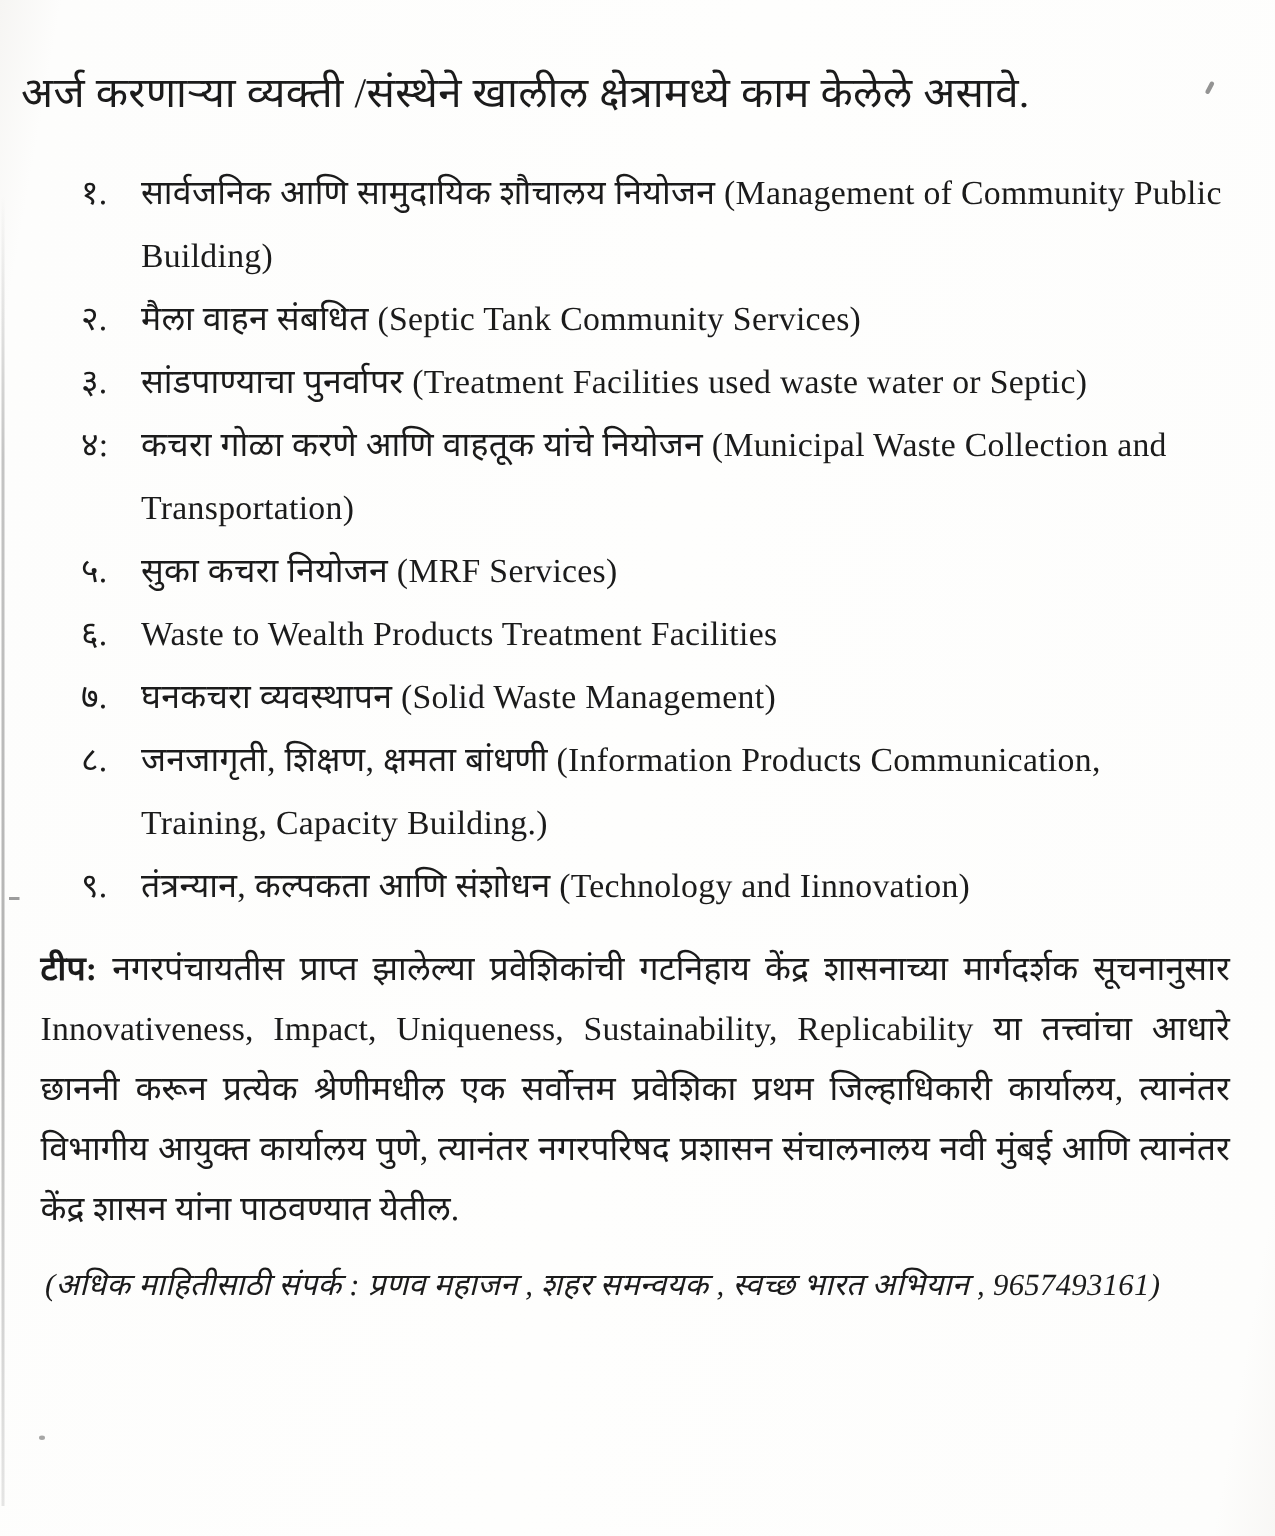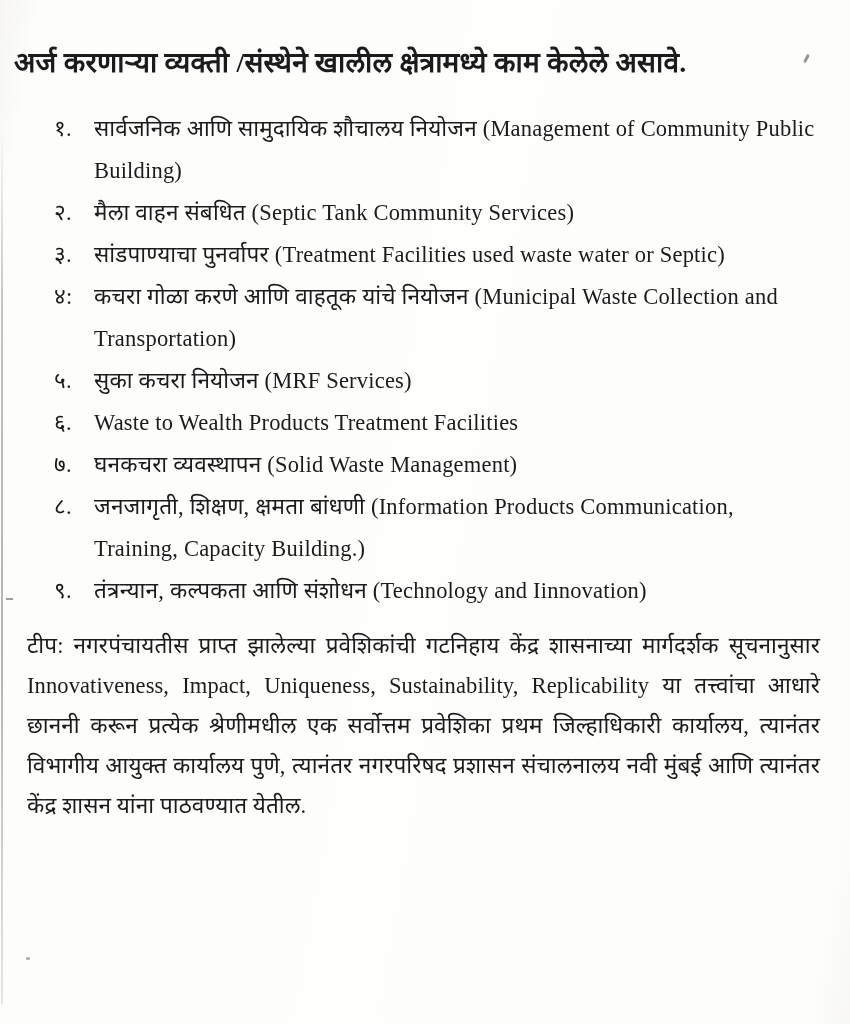--- a/index.html
+++ b/index.html
@@ -27,21 +27,21 @@
     bottom: 20px;
     width: 2px;
     background: linear-gradient(to bottom, rgba(90,90,90,0), rgba(90,90,90,0.35) 20%, rgba(90,90,90,0.45) 60%, rgba(90,90,90,0.15));
     pointer-events: none;
   }
   .heading {
     margin: 0;
     padding: 44px 20px 0 14px;
     font-size: 28px;
     line-height: 38px;
-    font-weight: 700;
+    font-weight: 400;
     letter-spacing: 0.2px;
   }
   .work-list {
     margin: 26px 0 0 0;
     padding: 0 34px 0 54px;
     list-style: none;
   }
   .work-item {
     display: flex;
     align-items: flex-start;
@@ -58,21 +58,21 @@
     flex: 1 1 auto;
   }
   .note {
     margin: 14px 30px 0 27px;
     font-size: 22.5px;
     line-height: 40px;
     text-align: justify;
     letter-spacing: 0.1px;
   }
   .note-label {
-    font-weight: 400;
+    font-weight: 700;
     margin-right: 10px;
   }
   .contact-footer {
     margin: 16px 30px 0 30px;
     font-size: 20.5px;
     line-height: 30px;
     font-style: italic;
     letter-spacing: 0.2px;
   }
   
@@ -150,14 +150,15 @@
       <span class="item-text">जनजागृती, शिक्षण, क्षमता बांधणी (Information Products Communication, Training, Capacity Building.)</span>
     </li>
     <li class="work-item">
       <span class="item-number">९.</span>
       <span class="item-text">तंत्रन्यान, कल्पकता आणि संशोधन (Technology and Iinnovation)</span>
     </li>
   </ol>
 
   <p class="note"><span class="note-label">टीप:</span><span class="note-text">नगरपंचायतीस प्राप्त झालेल्या प्रवेशिकांची गटनिहाय केंद्र शासनाच्या मार्गदर्शक सूचनानुसार Innovativeness, Impact, Uniqueness, Sustainability, Replicability या तत्त्वांचा आधारे छाननी करून प्रत्येक श्रेणीमधील एक सर्वोत्तम प्रवेशिका प्रथम जिल्हाधिकारी कार्यालय, त्यानंतर विभागीय आयुक्त कार्यालय पुणे, त्यानंतर नगरपरिषद प्रशासन संचालनालय नवी मुंबई आणि त्यानंतर केंद्र शासन यांना पाठवण्यात येतील.</span></p>
 
+  <p class="contact-footer">(अधिक माहितीसाठी संपर्क : प्रणव महाजन , शहर समन्वयक , स्वच्छ भारत अभियान , 9657493161)</p>
 
 </div>
 
 </body></html>

